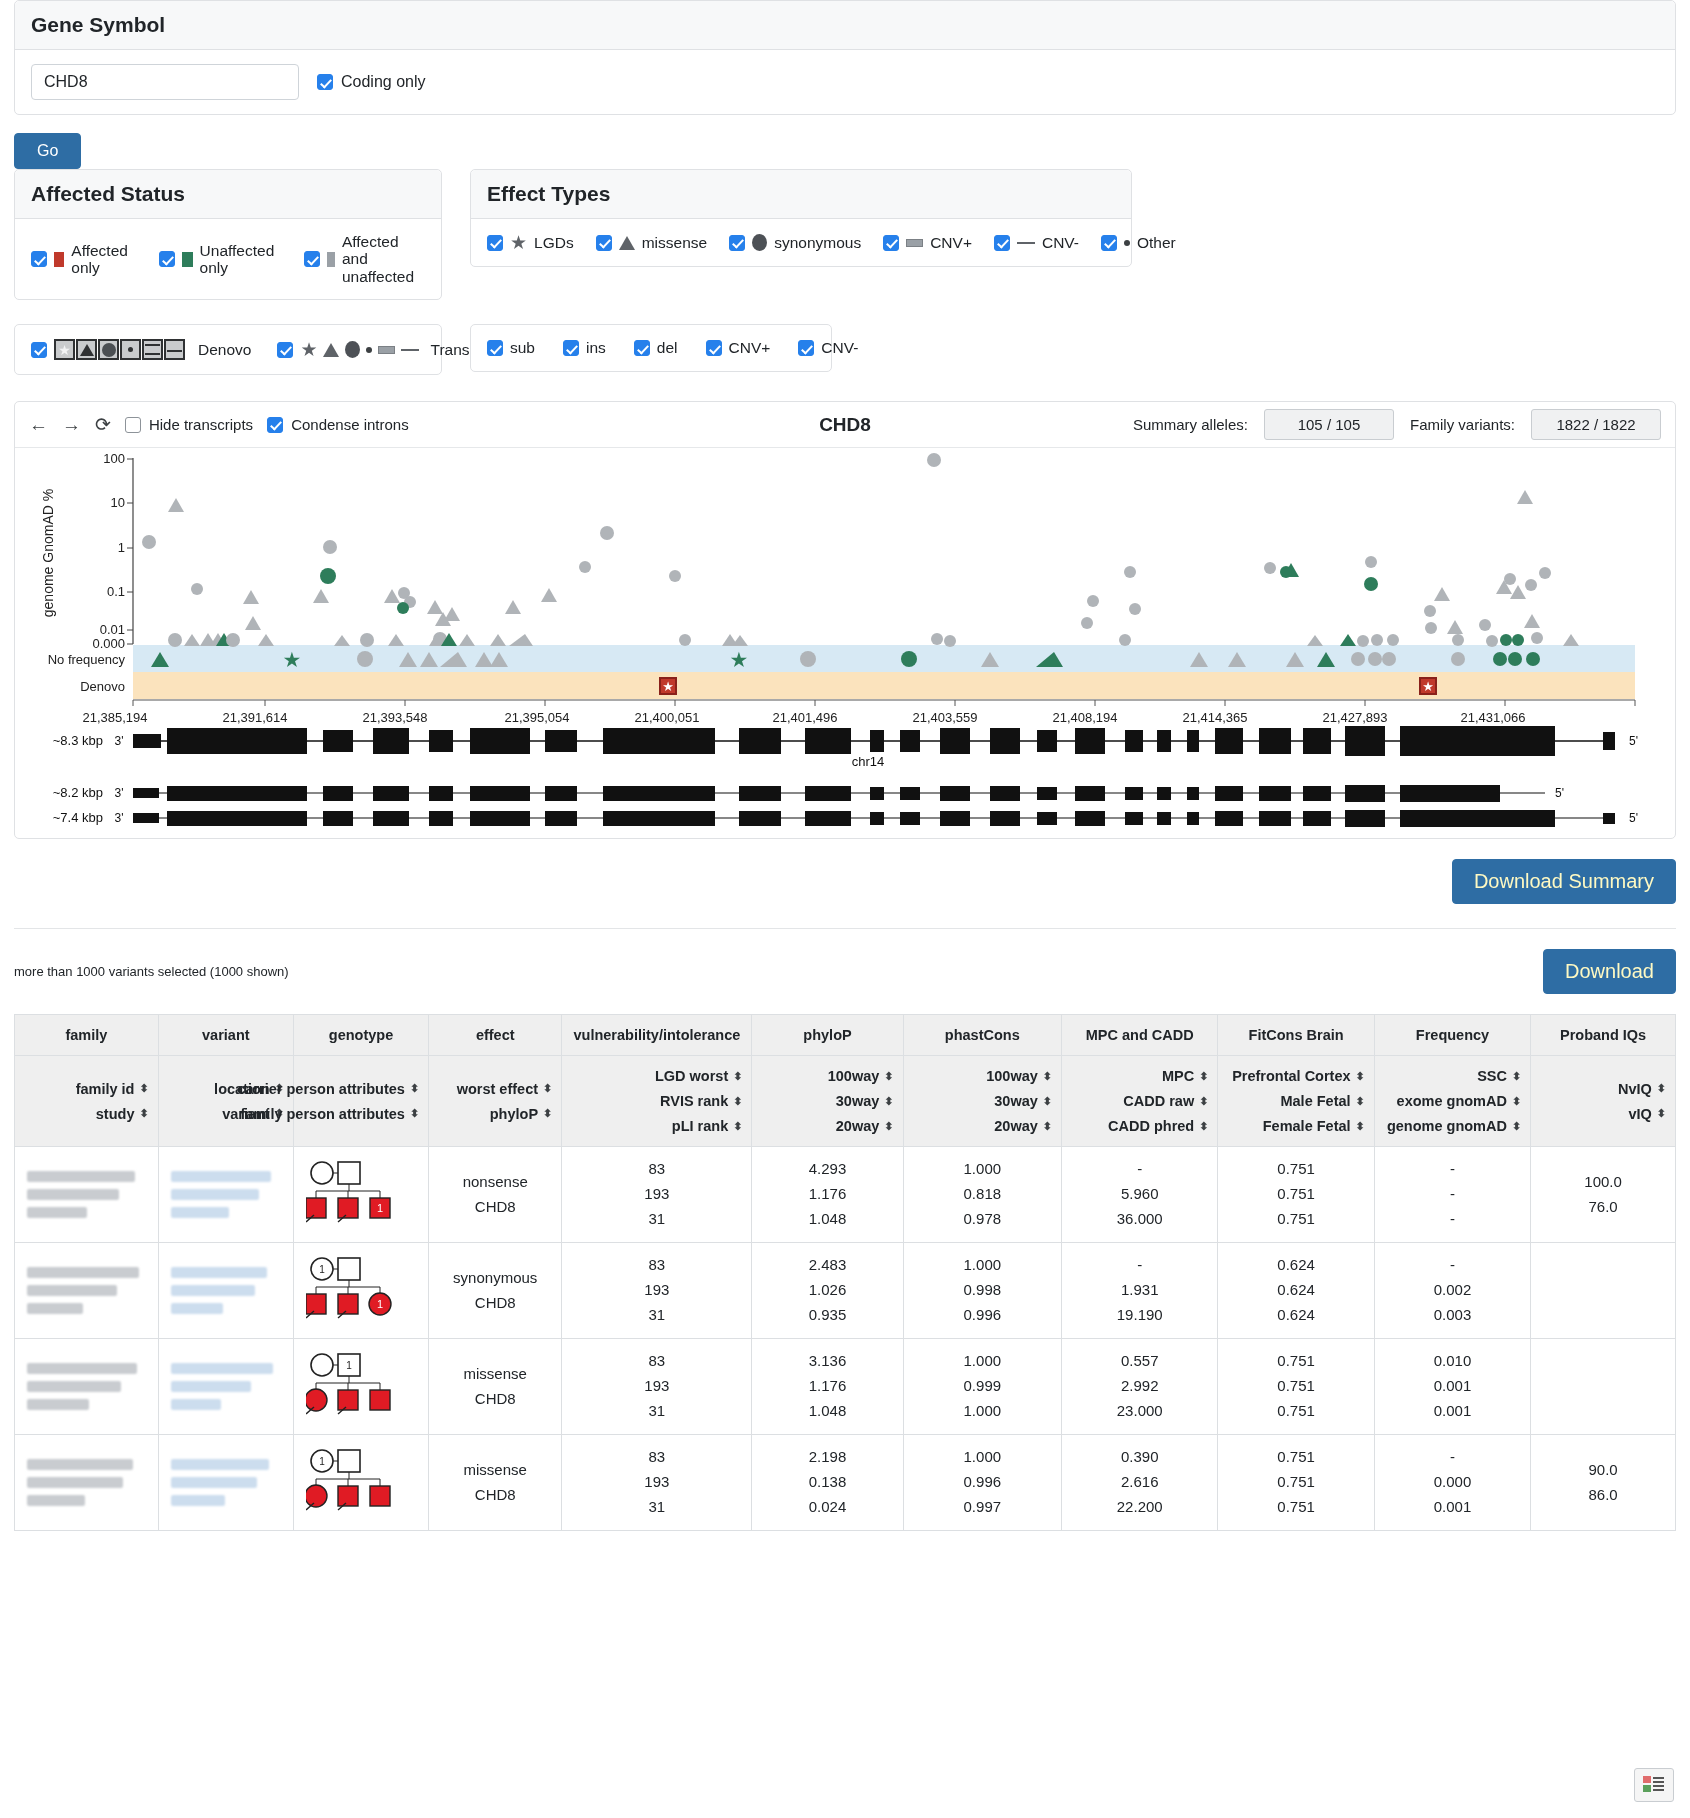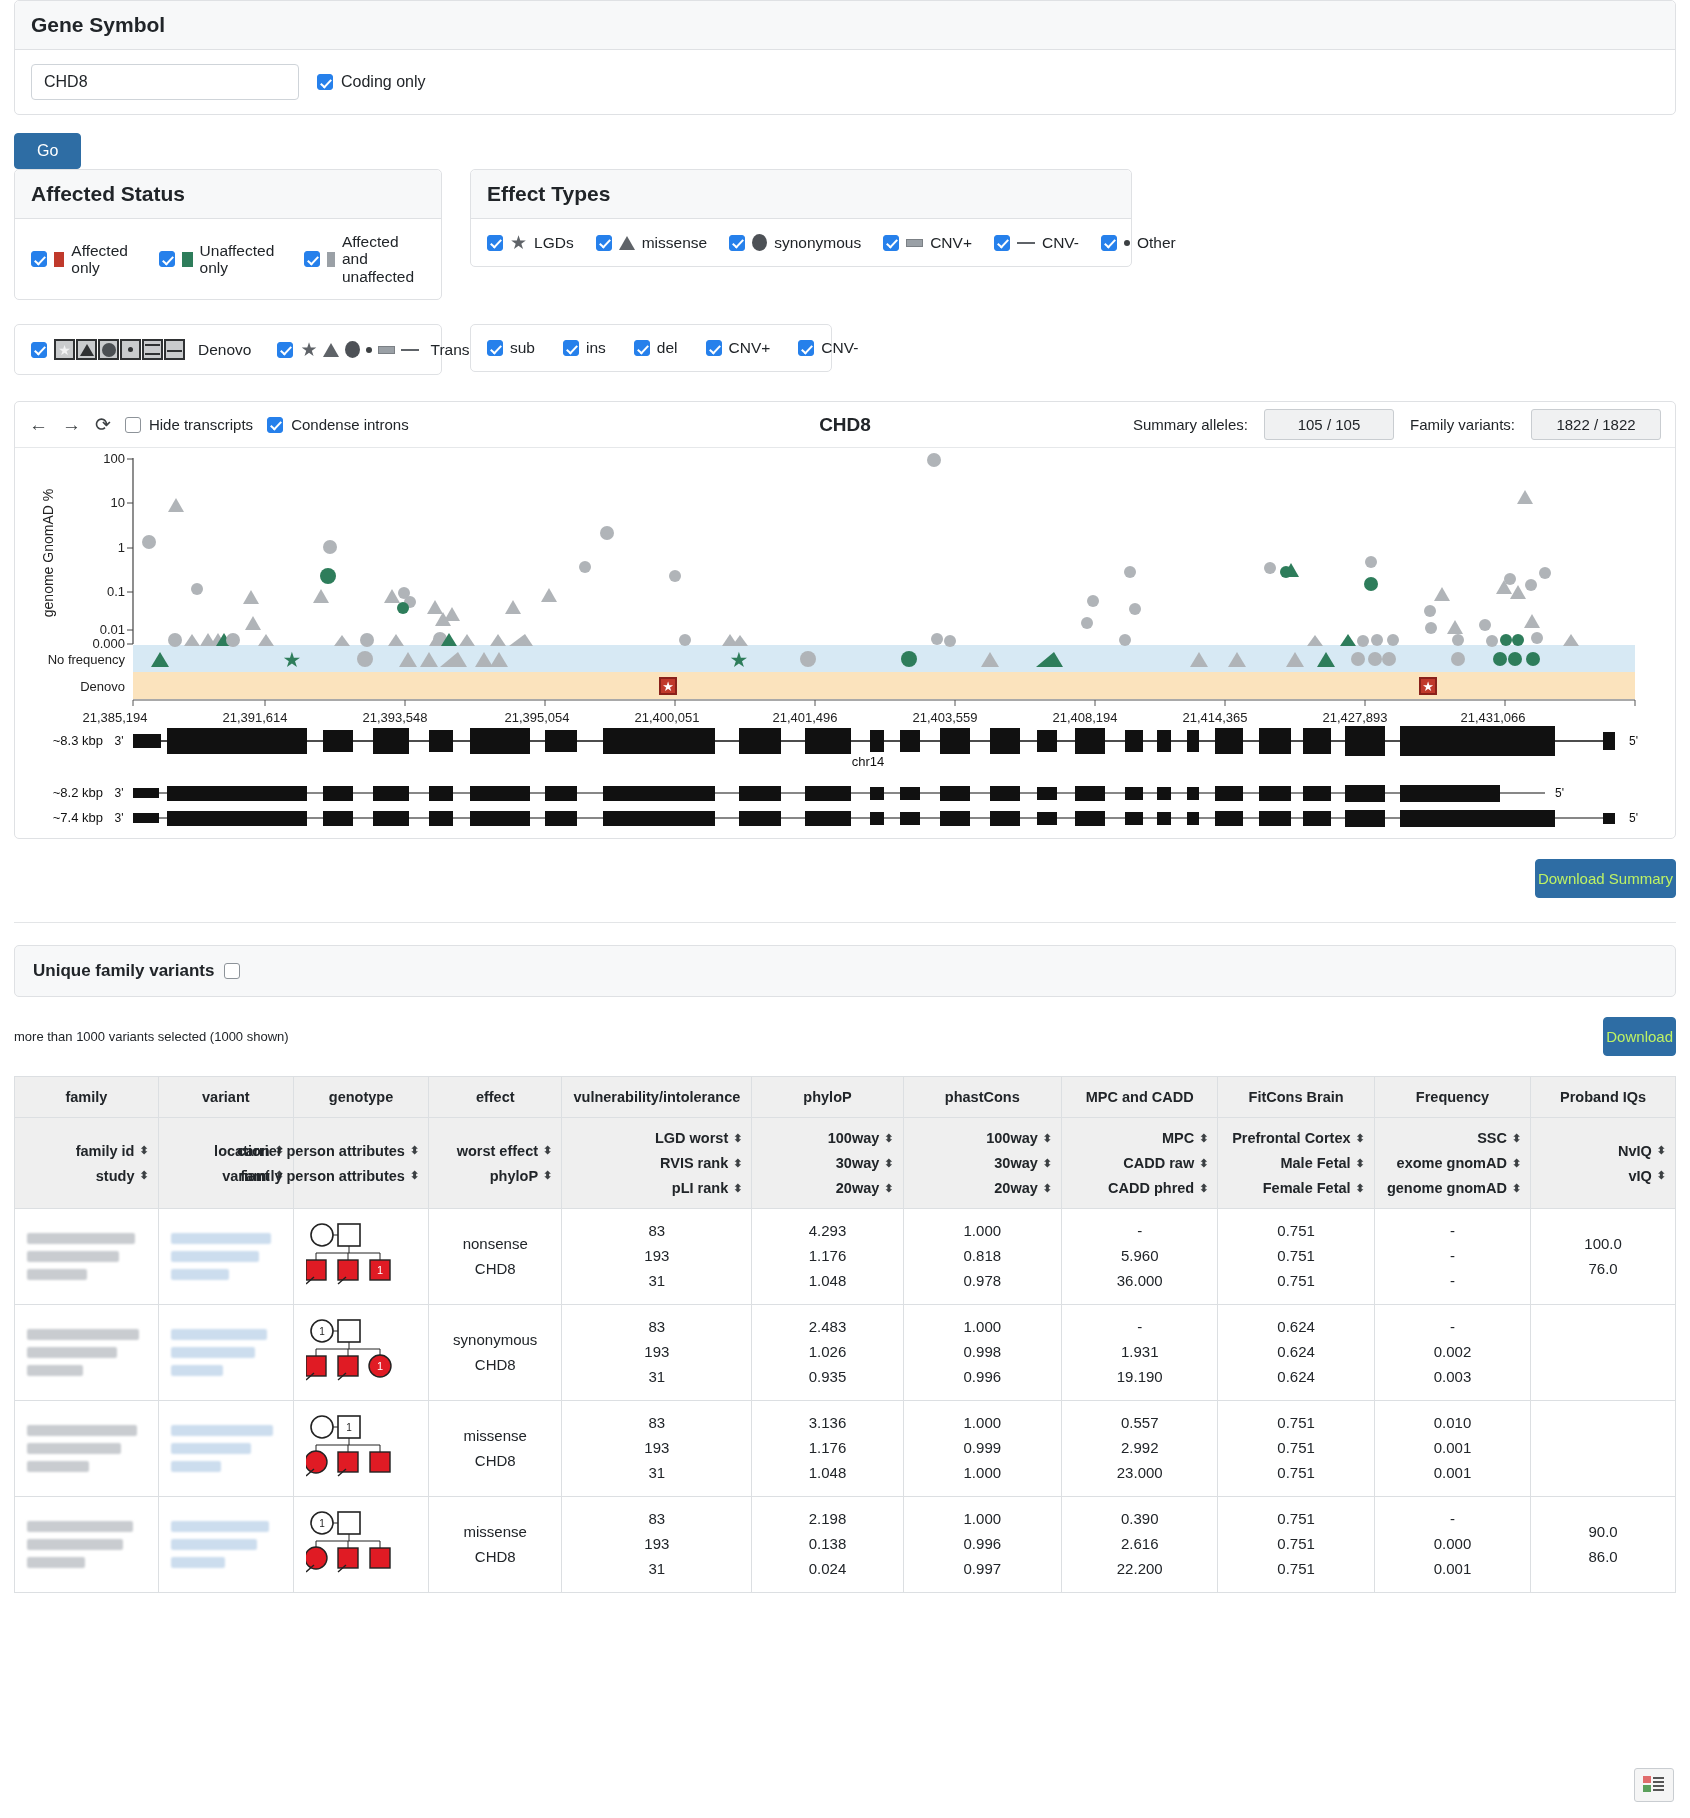--- a/index.html
+++ b/index.html
@@ -126,22 +126,22 @@
     border: 1px solid #c9cdd1; background: #f0f1f2; border-radius: 3px;
     padding: 6px 22px; font-size: 15px; min-width: 130px; text-align: center;
   }
 
   .plot-wrap { position: relative; height: 390px; }
   .plot-wrap svg { display: block; }
 
   
   .dl-row { display: flex; justify-content: flex-end; margin-top: 20px; }
   .btn-primary {
-    background: #2e6da4; color: #bef264; border: 1px solid #2e6da4;
-    border-radius: 4px; font-size: 15px; padding: 10px 2px; cursor: pointer;
+    background: #2e6da4; color: #fef9c3; border: 1px solid #2e6da4;
+    border-radius: 4px; font-size: 20px; padding: 10px 21px; cursor: pointer;
     font-family: "Liberation Sans", sans-serif;
   }
   .hr { border: 0; border-top: 1px solid #e3e5e7; margin: 24px 0 0 0; }
 
   .ufv {
     margin-top: 22px; border: 1px solid #dfe1e4; border-radius: 5px;
     background: #f7f8f9; padding: 15px 18px;
     display: flex; align-items: center; gap: 10px;
     font-size: 17px; font-weight: 600;
   }
@@ -627,24 +627,20 @@
       </svg>
     </div>
   </div>
 
   <div class="dl-row">
     <button class="btn-primary">Download Summary</button>
   </div>
 
   <hr class="hr">
 
-  <div class="ufv">
-    <span>Unique family variants</span>
-    <input type="checkbox" class="cbx" style="">
-  </div>
 
   <div class="note-row">
     <span class="note">more than 1000 variants selected (1000 shown)</span>
     <button class="btn-primary">Download</button>
   </div>
 
   
   <table class="vt">
     <colgroup>
       <col style="width:136px">

